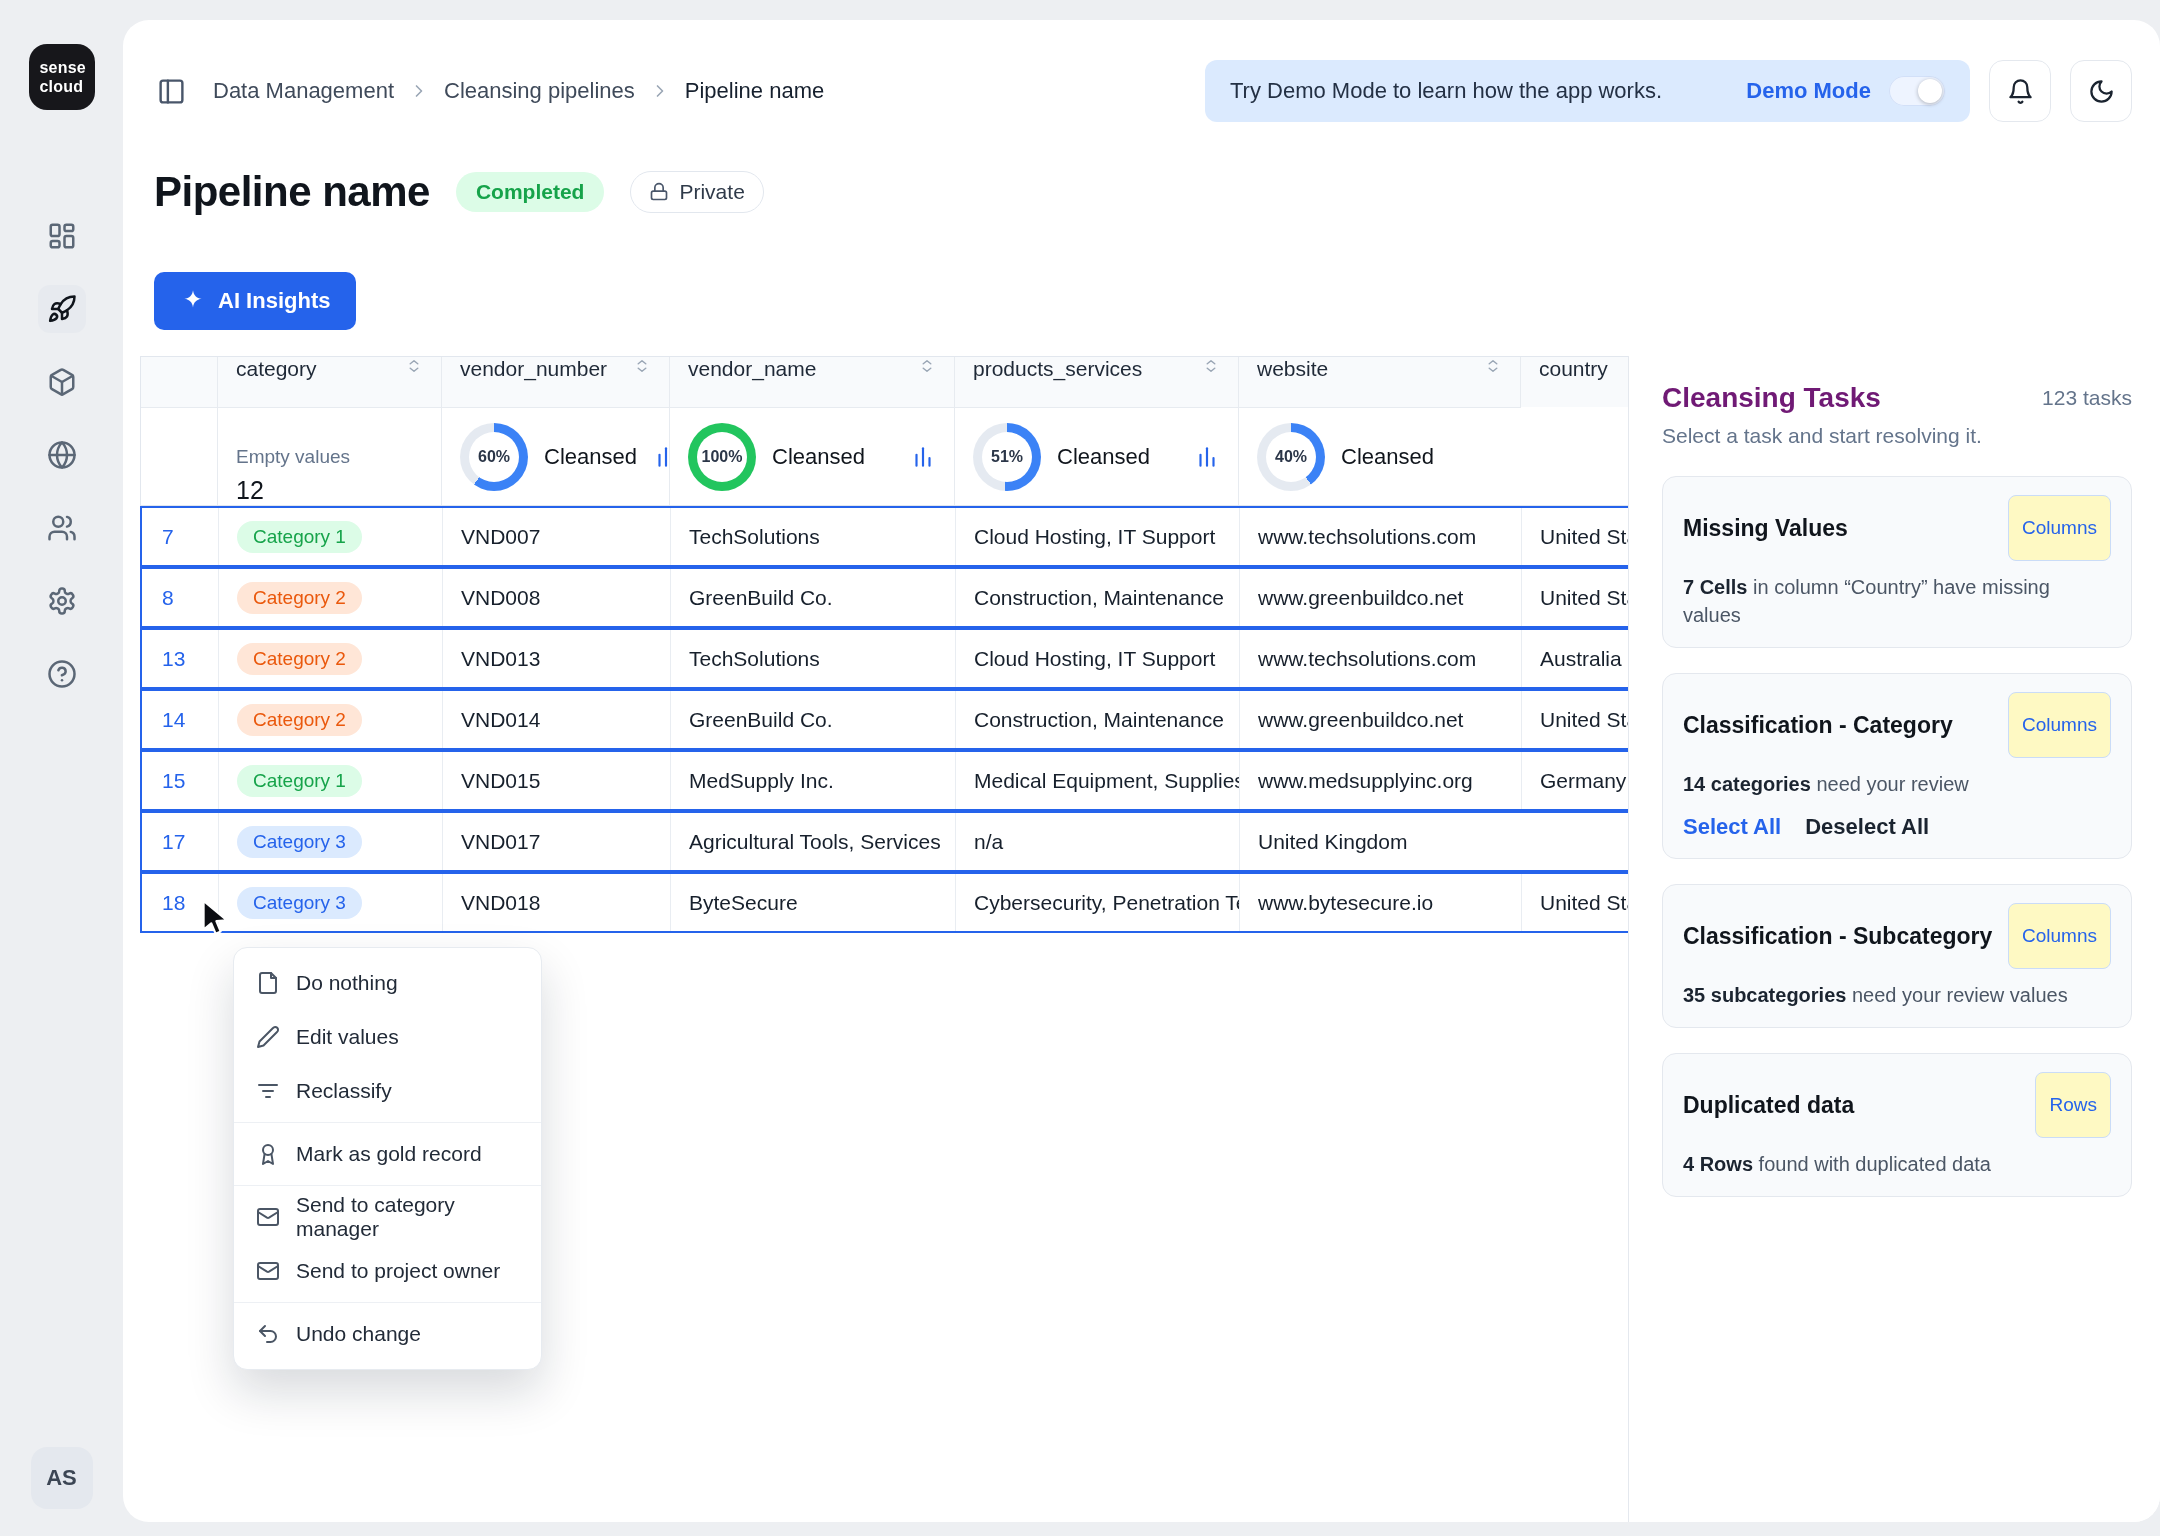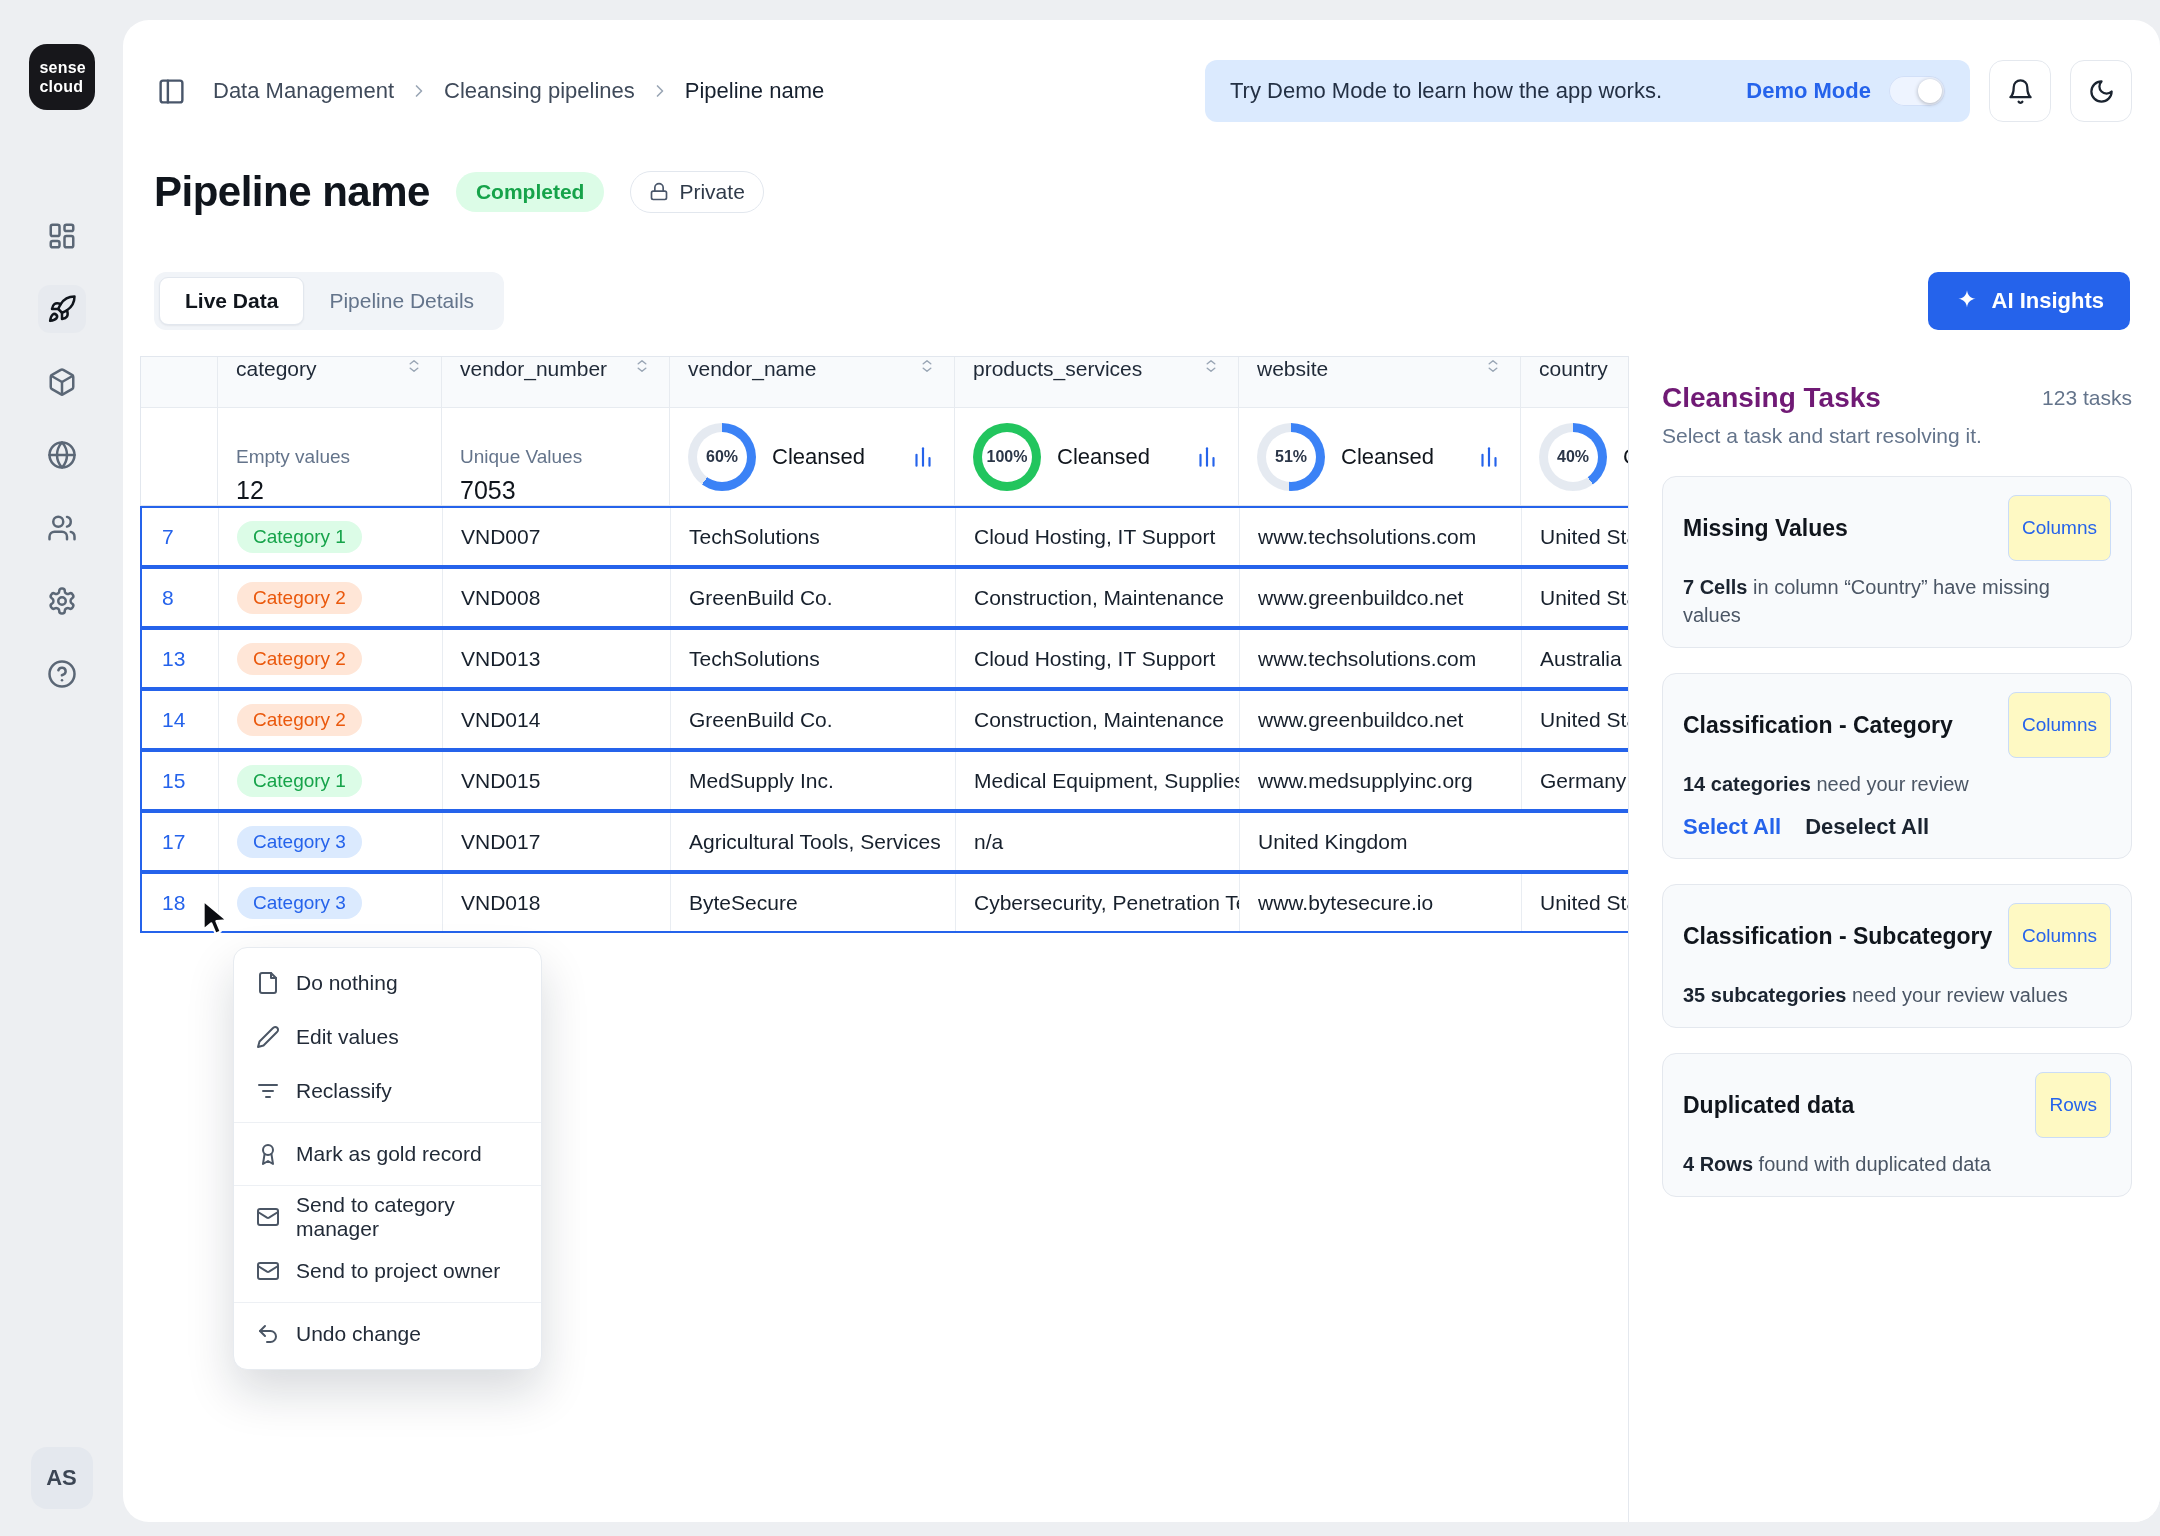--- a/index.html
+++ b/index.html
@@ -220,24 +220,20 @@
     <span class="badge-private">
       <svg class="icon" viewBox="0 0 24 24">
           <rect x="3" y="11" width="18" height="10" rx="2"></rect>
           <path d="M7 11V7a5 5 0 0 1 10 0v4"></path>
         </svg>
       <span>Private</span>
     </span>
   </div>
 
   <div class="tabs-row">
-    <div class="tabs">
-      <button class="tab active">Live Data</button>
-      <button class="tab">Pipeline Details</button>
-    </div>
     <button class="ai-btn">
       <svg viewBox="0 0 24 24">
           <path d="M12 2c.6 4.8 3.2 7.4 8 8-4.8.6-7.4 3.2-8 8-.6-4.8-3.2-7.4-8-8 4.8-.6 7.4-3.2 8-8z"></path>
         </svg>
       <span>AI Insights</span>
     </button>
   </div>
 
   <div class="table-wrap">
     <div class="table-inner">
@@ -282,24 +278,20 @@
             <div class="th">
               <span>country</span>
             </div>
           </div>
         <div class="tgrid" id="stats-row">
             <div class="ts"></div>
             <div class="ts txt">
               <div class="ts-label">Empty values</div>
               <div class="ts-value">12</div>
             </div>
-            <div class="ts txt">
-              <div class="ts-label">Unique Values</div>
-              <div class="ts-value">7053</div>
-            </div>
             <div class="ts donut-cell">
               <div class="donut" style="background:conic-gradient(#3b82f6 216deg, #e5eaf1 0)">
                 <span class="pct">60%</span>
               </div>
               <span class="cl">Cleansed</span>
               <svg class="icon bars-ic" viewBox="0 0 24 24">
                 <path d="M6 20V10"></path>
                 <path d="M12 20V4"></path>
                 <path d="M18 20v-7"></path>
               </svg>

